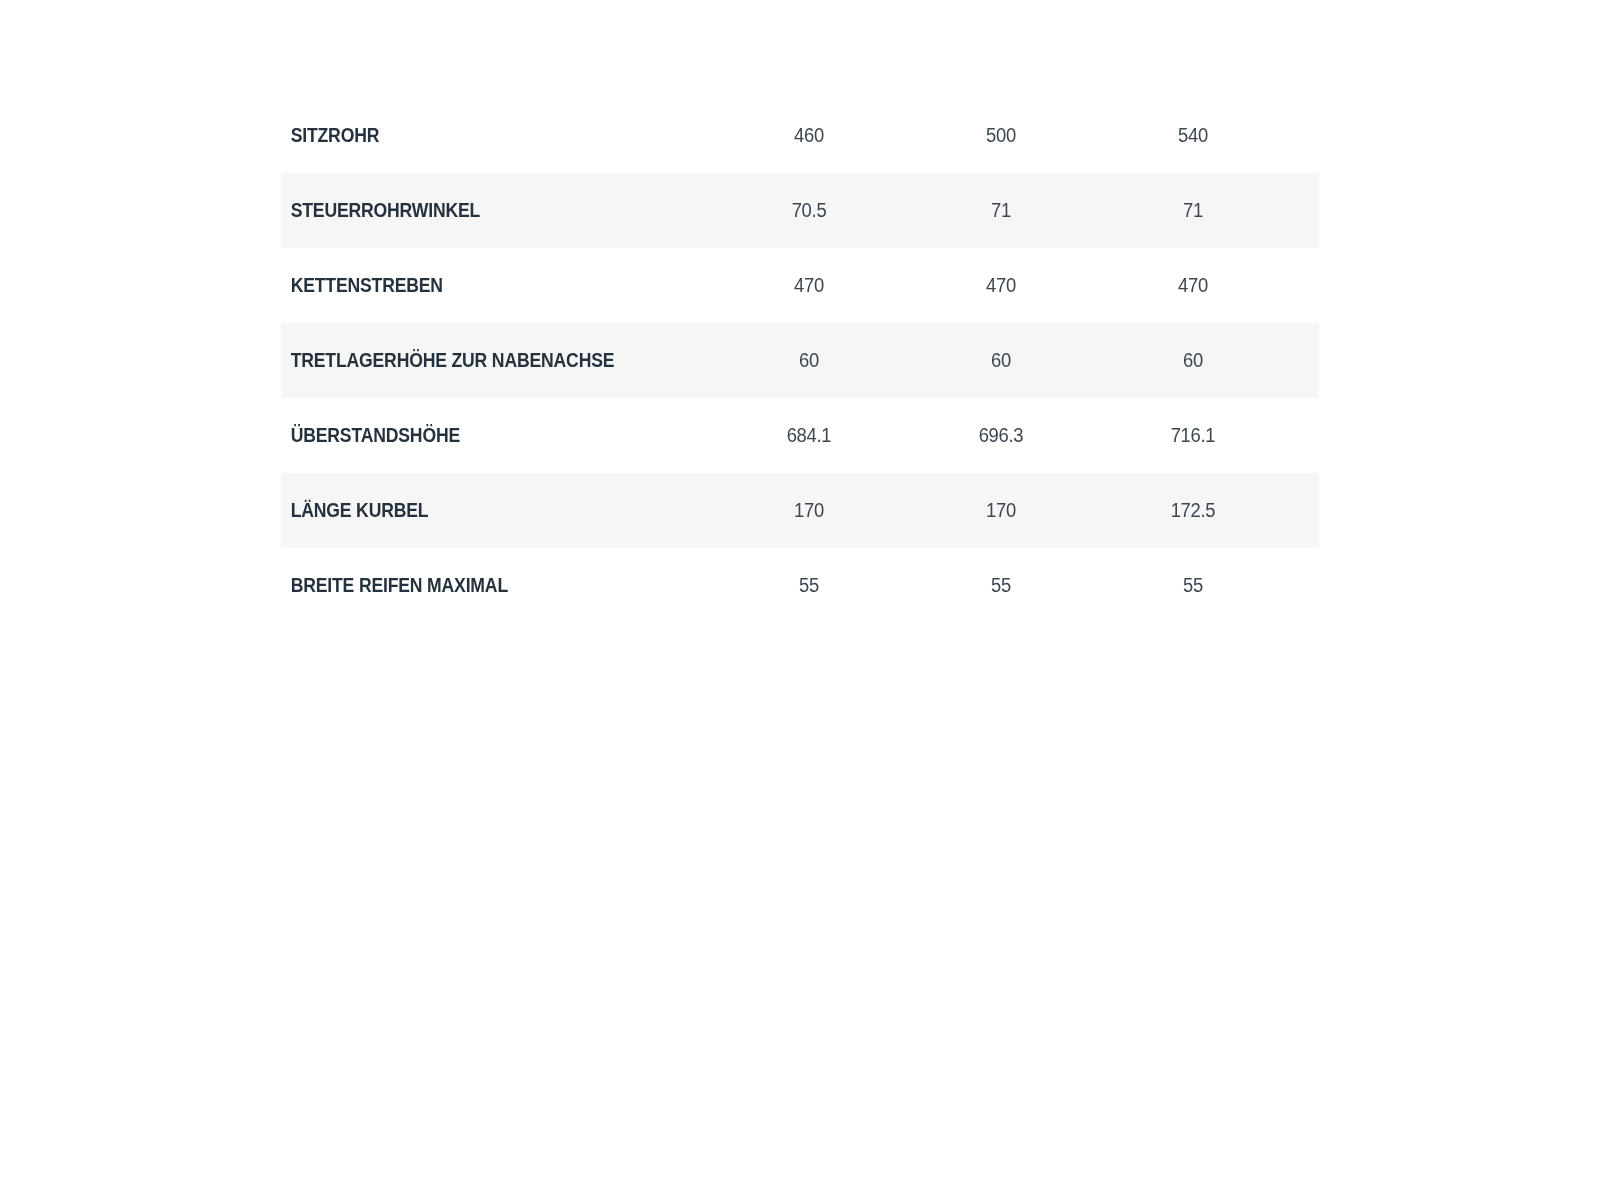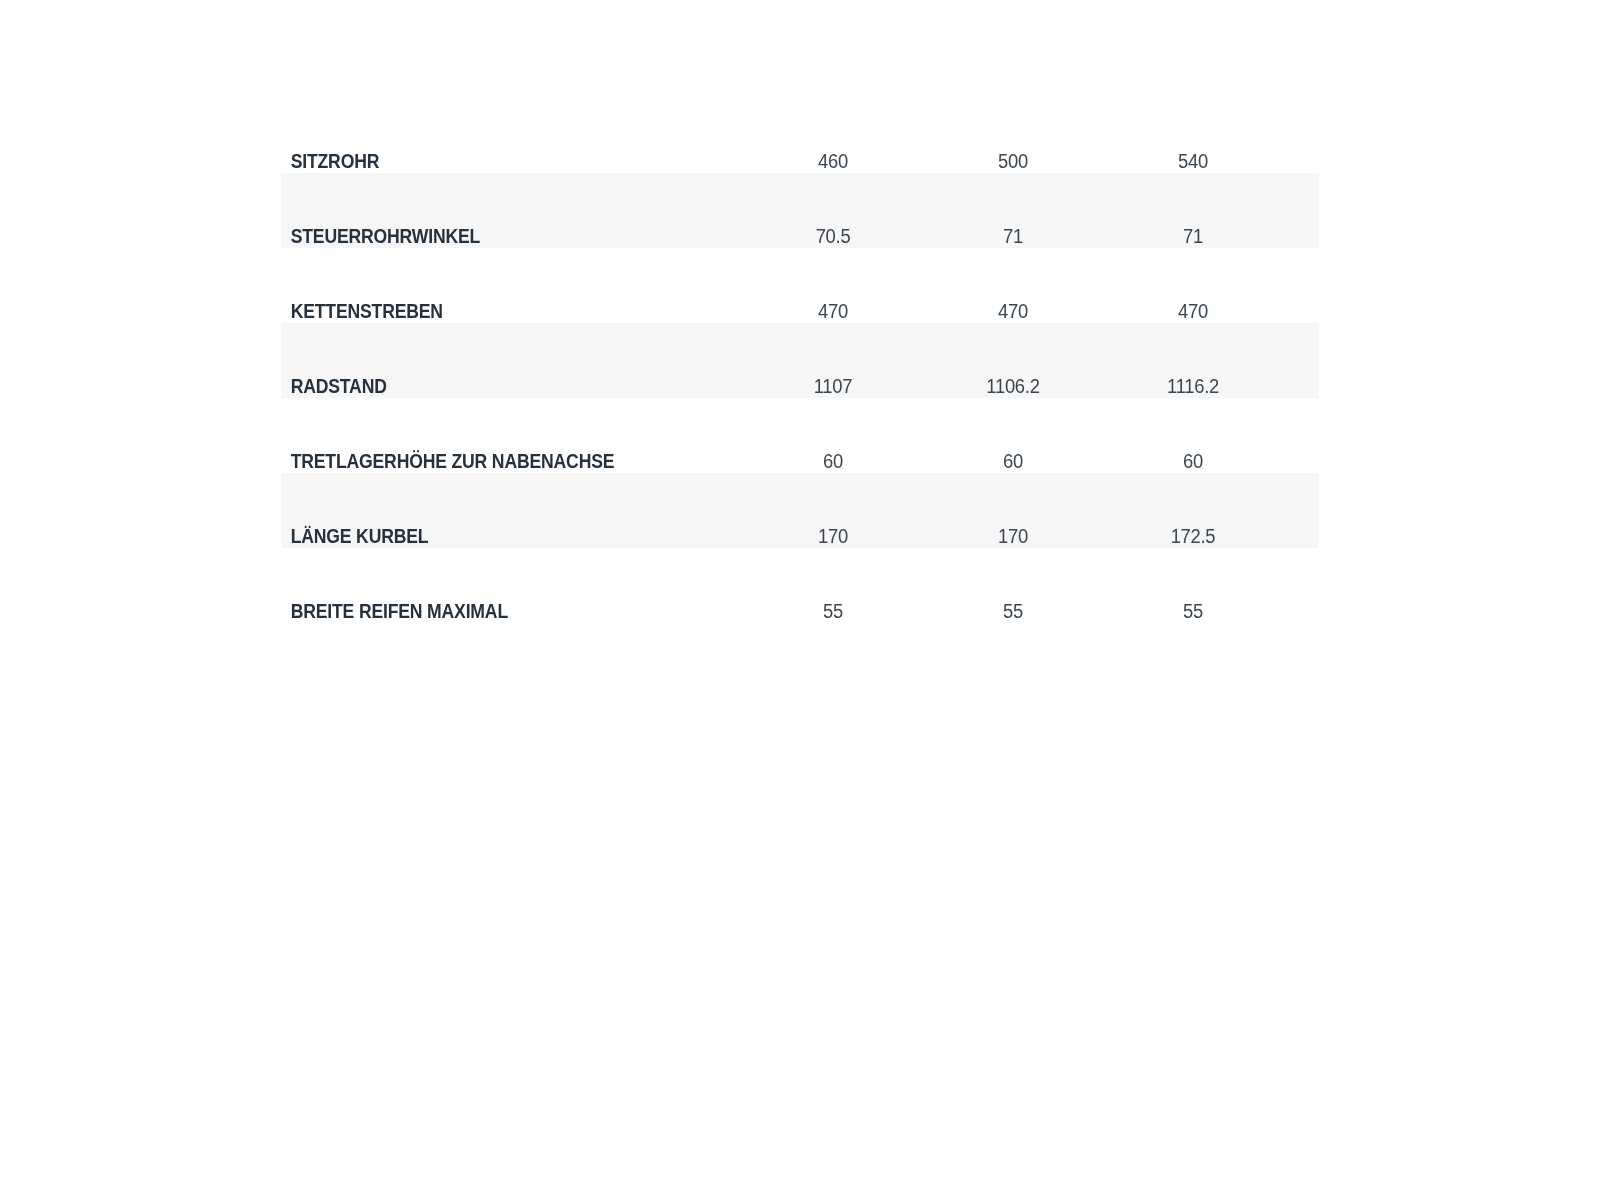--- a/index.html
+++ b/index.html
@@ -43,24 +43,25 @@
     letter-spacing: -0.3px;
     color: var(--label-color);
     position: relative;
     top: -6px;
     transform: scaleX(0.9);
     transform-origin: center center;
     white-space: nowrap;
   }
   .geo-row {
     display: flex;
-    align-items: flex-end;
+    align-items: center;
     height: 75px;
     padding-right: 36px;
     background: transparent;
+    gap: 12px;
   }
   .geo-row:nth-child(even) {
     background: var(--alt-bg);
   }
   .geo-label {
     flex: 1;
     padding-left: 11px;
     font-weight: bold;
     font-size: 20px;
     letter-spacing: -0.2px;
@@ -97,30 +98,30 @@
         <div class="geo-value">71</div>
         <div class="geo-value">71</div>
       </div>
       <div class="geo-row">
         <div class="geo-label">KETTENSTREBEN</div>
         <div class="geo-value">470</div>
         <div class="geo-value">470</div>
         <div class="geo-value">470</div>
       </div>
       <div class="geo-row">
-        <div class="geo-label">RADSTAND</div>
-        <div class="geo-value">1107</div>
-        <div class="geo-value">1106.2</div>
-        <div class="geo-value">1116.2</div>
-      </div>
-      <div class="geo-row">
         <div class="geo-label">TRETLAGERHÖHE ZUR NABENACHSE</div>
         <div class="geo-value">60</div>
         <div class="geo-value">60</div>
         <div class="geo-value">60</div>
+      </div>
+      <div class="geo-row">
+        <div class="geo-label">ÜBERSTANDSHÖHE</div>
+        <div class="geo-value">684.1</div>
+        <div class="geo-value">696.3</div>
+        <div class="geo-value">716.1</div>
       </div>
       <div class="geo-row">
         <div class="geo-label">LÄNGE KURBEL</div>
         <div class="geo-value">170</div>
         <div class="geo-value">170</div>
         <div class="geo-value">172.5</div>
       </div>
       <div class="geo-row">
         <div class="geo-label">BREITE REIFEN MAXIMAL</div>
         <div class="geo-value">55</div>

